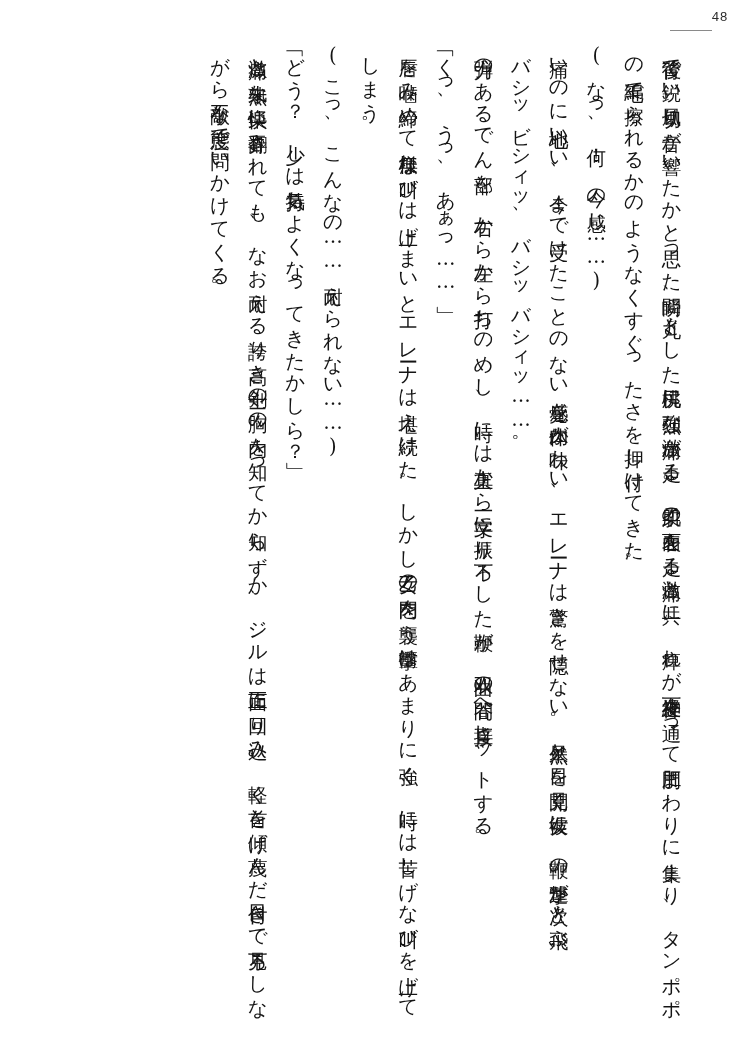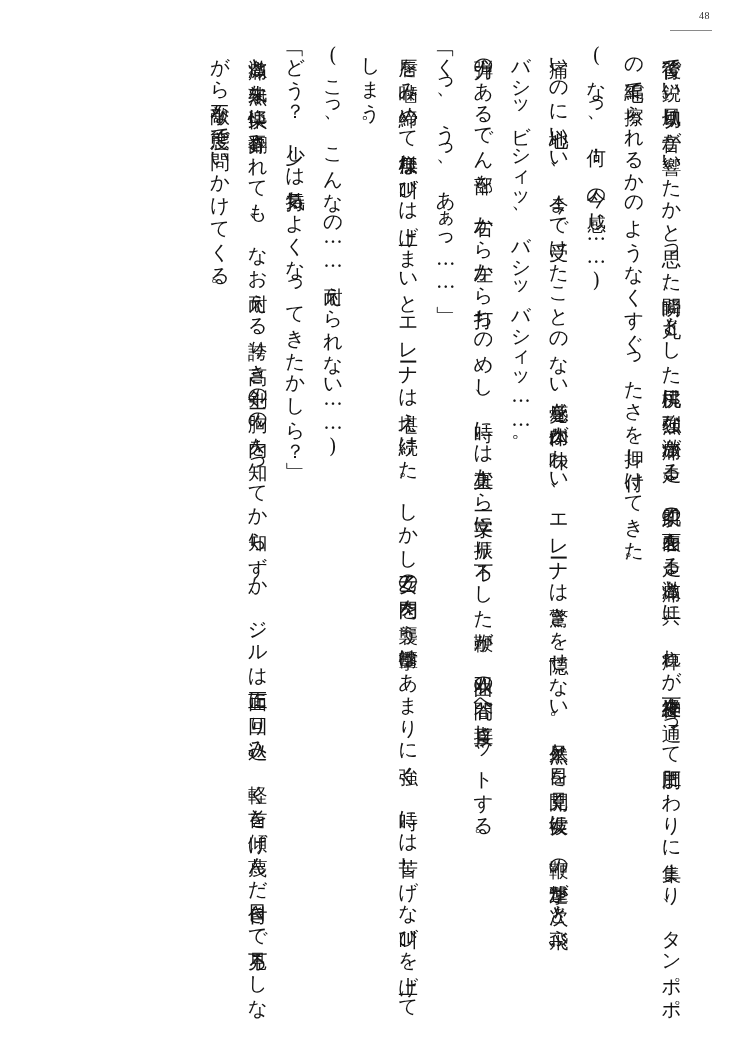--- a/index.html
+++ b/index.html
@@ -17,24 +17,24 @@
   .page {
     position: relative;
     width: 736px;
     height: 1038px;
     background: #ffffff;
     box-sizing: border-box;
   }
   .page-number {
     position: absolute;
     top: 10px;
-    right: 26px;
-    font-size: 10px;
+    right: 8px;
+    font-size: 13px;
     color: #2b2b2b;
-    font-family: Liberation Serif, serif;
+    font-family: Liberation Mono, monospace;
     letter-spacing: 0.5px;
   }
   .page-rule {
     position: absolute;
     top: 30px;
     right: 24px;
     width: 42px;
     height: 1px;
     background: #8a8a8a;
   }

